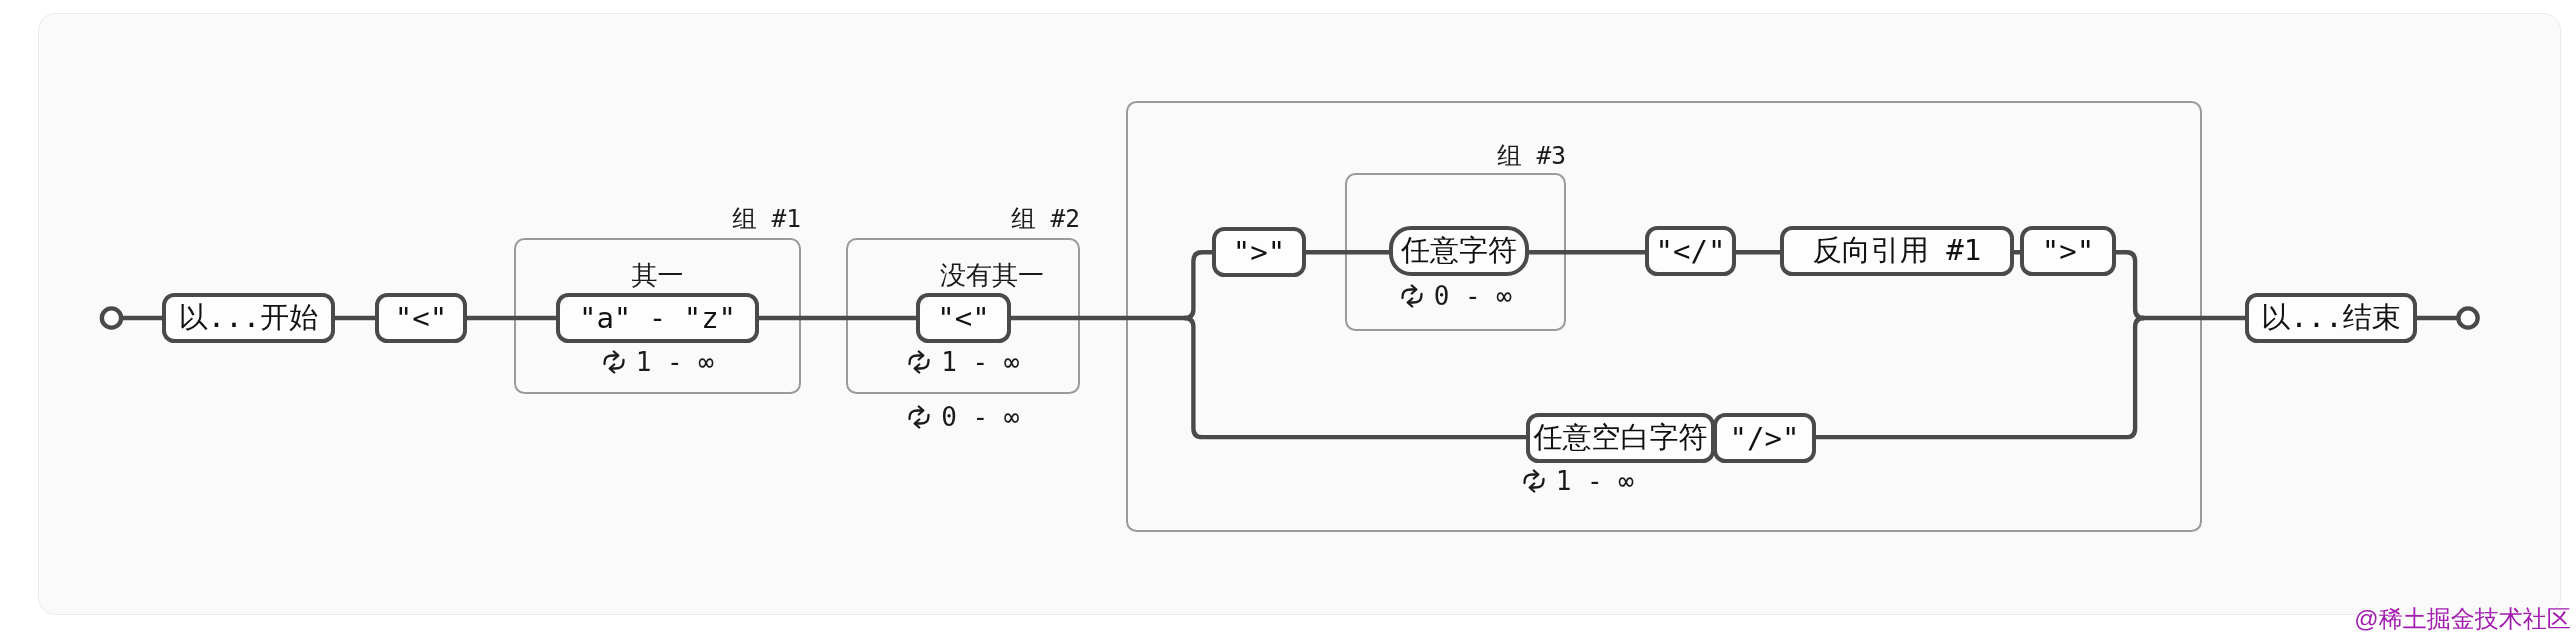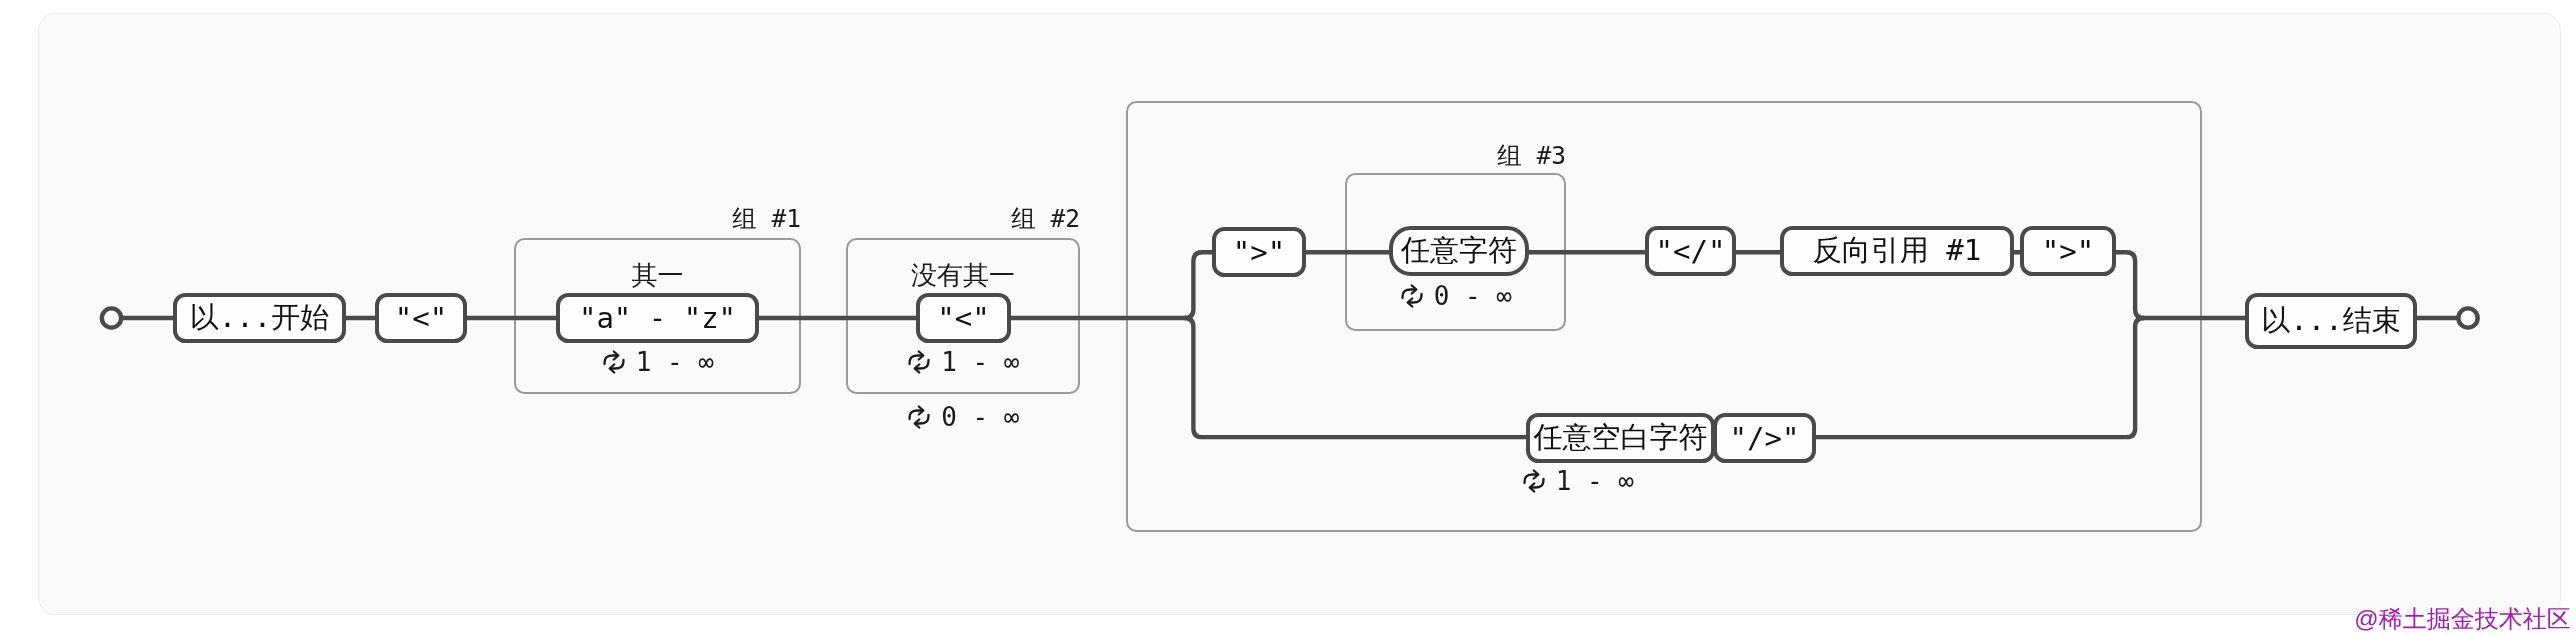--- a/index.html
+++ b/index.html
@@ -106,39 +106,39 @@
     <g fill="none" stroke="#4a4a4a" stroke-width="5" stroke-linejoin="round">
       <path d="M138 363 H1354"></path>
       <path d="M1352 363 Q1362 363 1362 353 L1362 298 Q1362 288 1372 288 L2427 288 Q2437 288 2437 298 L2437 353 Q2437 363 2447 363"></path>
       <path d="M1352 363 Q1362 363 1362 373 L1362 489 Q1362 499 1372 499 L2427 499 Q2437 499 2437 489 L2437 373 Q2437 363 2447 363"></path>
       <path d="M2445 363 H2806"></path>
       <circle cx="127" cy="363" r="11" fill="#fdfdfd"></circle>
       <circle cx="2817" cy="363" r="11" fill="#fdfdfd"></circle>
     </g>
   </svg>
 
-  <div class="node" style="left:162px; top:293px; width:173px; height:50px;margin-left:11px;">以...开始</div>
+  <div class="node" style="left:162px; top:293px; width:173px; height:50px;">以...开始</div>
 
   <div class="node" style="left:375px; top:293px; width:92px; height:50px;">"&lt;"</div>
 
   <div class="glabel" style="left:514px; top:202px; width:287px;">组 #1</div>
   <div class="sublabel" style="left:514px; top:258px; width:287px;">其一</div>
   <div class="node" style="left:556px; top:293px; width:203px; height:50px;">"a" - "z"</div>
   <div class="caption" style="left:514px; top:347px; width:287px;">
     <svg width="26" height="24" viewBox="0 0 26 24" fill="none" stroke="#1a1a1a" stroke-width="2.3" stroke-linecap="round" stroke-linejoin="round">
       <path d="M3.5 14 C3.5 7 6.5 5.5 12 5.5 L16.5 5.5"></path>
       <path d="M12.8 1.5 L17.3 5.5 L12.8 9.5"></path>
       <path d="M22.5 10 C22.5 17 19.5 18.5 14 18.5 L9.5 18.5"></path>
       <path d="M13.2 14.5 L8.7 18.5 L13.2 22.5"></path>
     </svg>
     <span>1 - ∞</span>
   </div>
 
   <div class="glabel" style="left:846px; top:202px; width:234px;">组 #2</div>
-  <div class="sublabel" style="left:846px; top:258px; width:234px;">没有其一</div>
+  <div class="sublabel" style="left:846px; top:258px; width:234px;padding-left:29px;">没有其一</div>
   <div class="node" style="left:916px; top:293px; width:95px; height:50px;">"&lt;"</div>
   <div class="caption" style="left:846px; top:347px; width:234px;">
     <svg width="26" height="24" viewBox="0 0 26 24" fill="none" stroke="#1a1a1a" stroke-width="2.3" stroke-linecap="round" stroke-linejoin="round">
       <path d="M3.5 14 C3.5 7 6.5 5.5 12 5.5 L16.5 5.5"></path>
       <path d="M12.8 1.5 L17.3 5.5 L12.8 9.5"></path>
       <path d="M22.5 10 C22.5 17 19.5 18.5 14 18.5 L9.5 18.5"></path>
       <path d="M13.2 14.5 L8.7 18.5 L13.2 22.5"></path>
     </svg>
     <span>1 - ∞</span>
   </div>
@@ -178,18 +178,18 @@
       <path d="M3.5 14 C3.5 7 6.5 5.5 12 5.5 L16.5 5.5"></path>
       <path d="M12.8 1.5 L17.3 5.5 L12.8 9.5"></path>
       <path d="M22.5 10 C22.5 17 19.5 18.5 14 18.5 L9.5 18.5"></path>
       <path d="M13.2 14.5 L8.7 18.5 L13.2 22.5"></path>
     </svg>
     <span>1 - ∞</span>
   </div>
 
   <div class="node" style="left:1713px; top:413px; width:103px; height:50px;">"/&gt;"</div>
 
-  <div class="node" style="left:2245px; top:293px; width:172px; height:56px;">以...结束</div>
+  <div class="node" style="left:2245px; top:293px; width:172px; height:50px;">以...结束</div>
 
   <div class="watermark">@稀土掘金技术社区</div>
 
 </div>
 
 
 </body></html>

